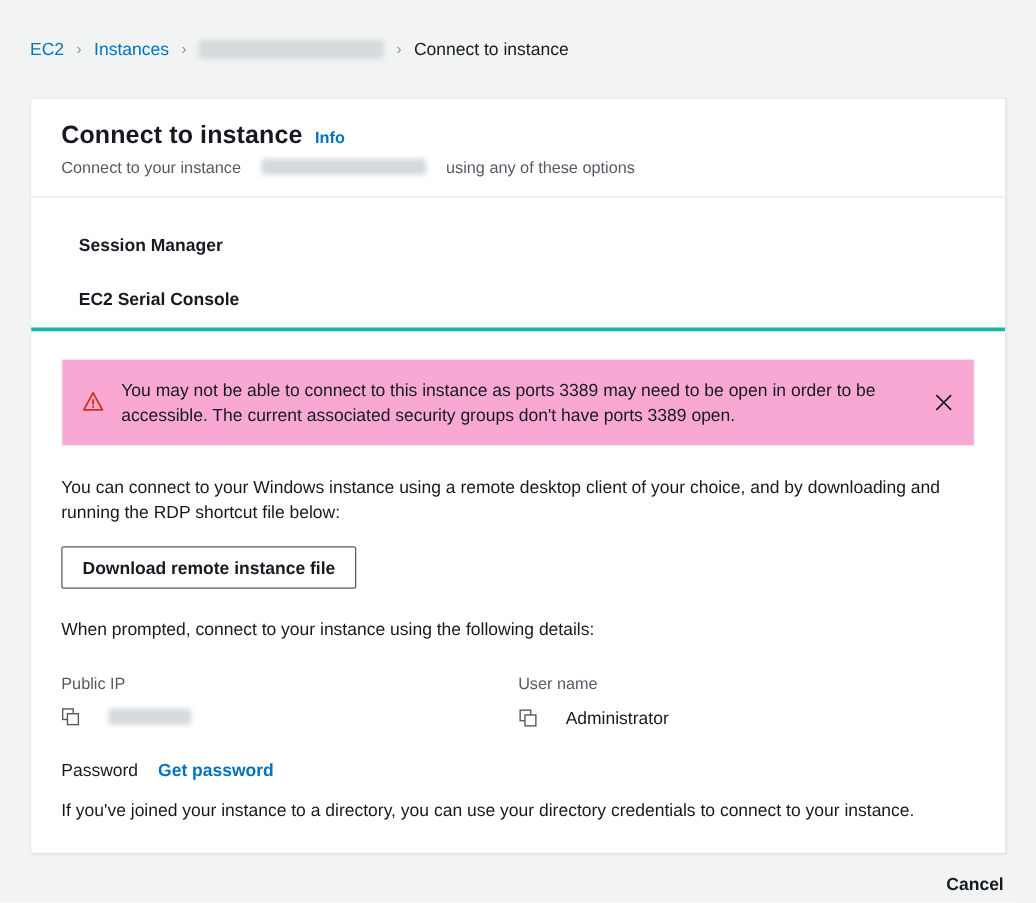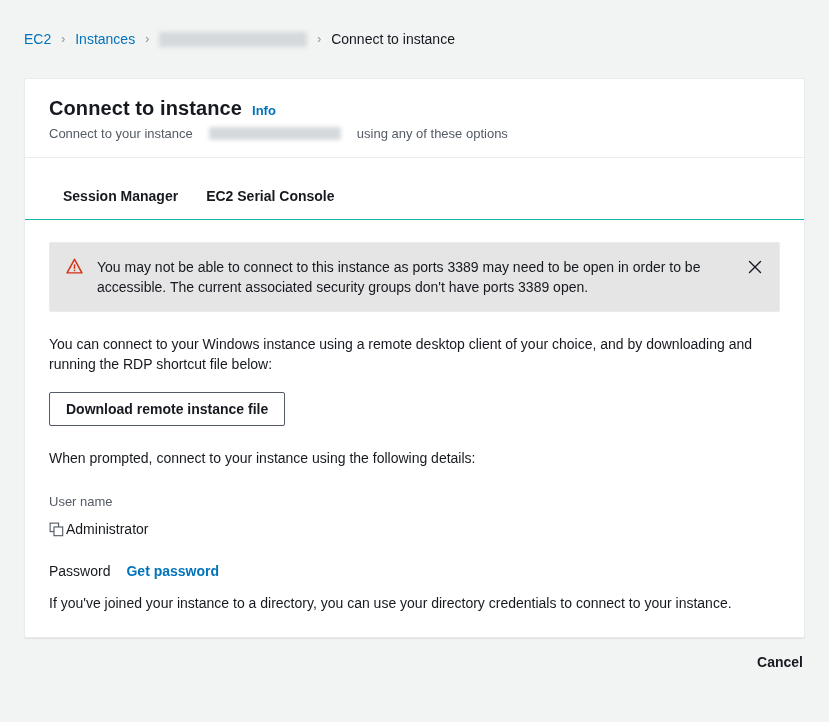--- a/index.html
+++ b/index.html
@@ -95,22 +95,23 @@
   .sub-redacted {
     width: 132px;
     height: 13px;
     margin: 0 4px;
   }
 
   
   .tabs {
     display: flex;
     padding: 0 24px;
-    border-bottom: 1px solid #14b8a6;
+    border-bottom: 3px solid #14b8a6;
     margin: 18px 0 0 0;
+    flex-direction: column;
   }
   .tab {
     padding: 12px 14px 13px 14px;
     font-size: 14px;
     font-weight: bold;
     color: #16191f;
     cursor: pointer;
     border-bottom: 3px solid transparent;
     margin-bottom: -1px;
     white-space: nowrap;
@@ -120,25 +121,25 @@
     border-bottom-color: #d45b07;
   }
 
   
   .card-body {
     padding: 22px 24px 26px 24px;
   }
 
   .alert {
     display: flex;
-    align-items: flex-start;
+    align-items: center;
     border: 1px solid #e9ebed;
     border-radius: 2px;
     padding: 14px 14px 14px 16px;
-    background: #e5e5e5;
+    background: #f9a8d4;
     gap: 14px;
   }
   .alert-icon {
     flex: 0 0 auto;
     margin-top: 1px;
   }
   .alert-text {
     flex: 1 1 auto;
     font-size: 14px;
     line-height: 20px;
@@ -185,21 +186,21 @@
     width: 386px;
   }
   .detail-label {
     font-size: 13px;
     color: #545b64;
     margin-bottom: 12px;
   }
   .detail-value {
     display: flex;
     align-items: center;
-    gap: 2px;
+    gap: 23px;
     font-size: 14px;
     color: #16191f;
   }
   .ip-redacted {
     width: 66px;
     height: 13px;
   }
   .copy-icon {
     cursor: pointer;
     color: #545b64;
@@ -299,20 +300,32 @@
 
     
     <button class="btn">Download remote instance file</button>
 
     
     <div class="para">When prompted, connect to your instance using the following details:</div>
 
     
     <div class="details-grid">
       <div class="detail-col">
+        <div class="detail-label">Public IP</div>
+        <div class="detail-value">
+          <span class="copy-icon">
+            <svg width="15" height="15" viewBox="0 0 16 16" aria-hidden="true">
+              <rect x="1.2" y="1.2" width="9" height="9" fill="none" stroke="#545b64" stroke-width="1.2"></rect>
+              <rect x="5.3" y="5.3" width="9.3" height="9.3" fill="#fff" stroke="#545b64" stroke-width="1.2"></rect>
+            </svg>
+          </span>
+          <span class="redacted ip-redacted"></span>
+        </div>
+      </div>
+      <div class="detail-col">
         <div class="detail-label">User name</div>
         <div class="detail-value">
           <span class="copy-icon">
             <svg width="15" height="15" viewBox="0 0 16 16" aria-hidden="true">
               <rect x="1.2" y="1.2" width="9" height="9" fill="none" stroke="#545b64" stroke-width="1.2"></rect>
               <rect x="5.3" y="5.3" width="9.3" height="9.3" fill="#fff" stroke="#545b64" stroke-width="1.2"></rect>
             </svg>
           </span>
           <span>Administrator</span>
         </div>

